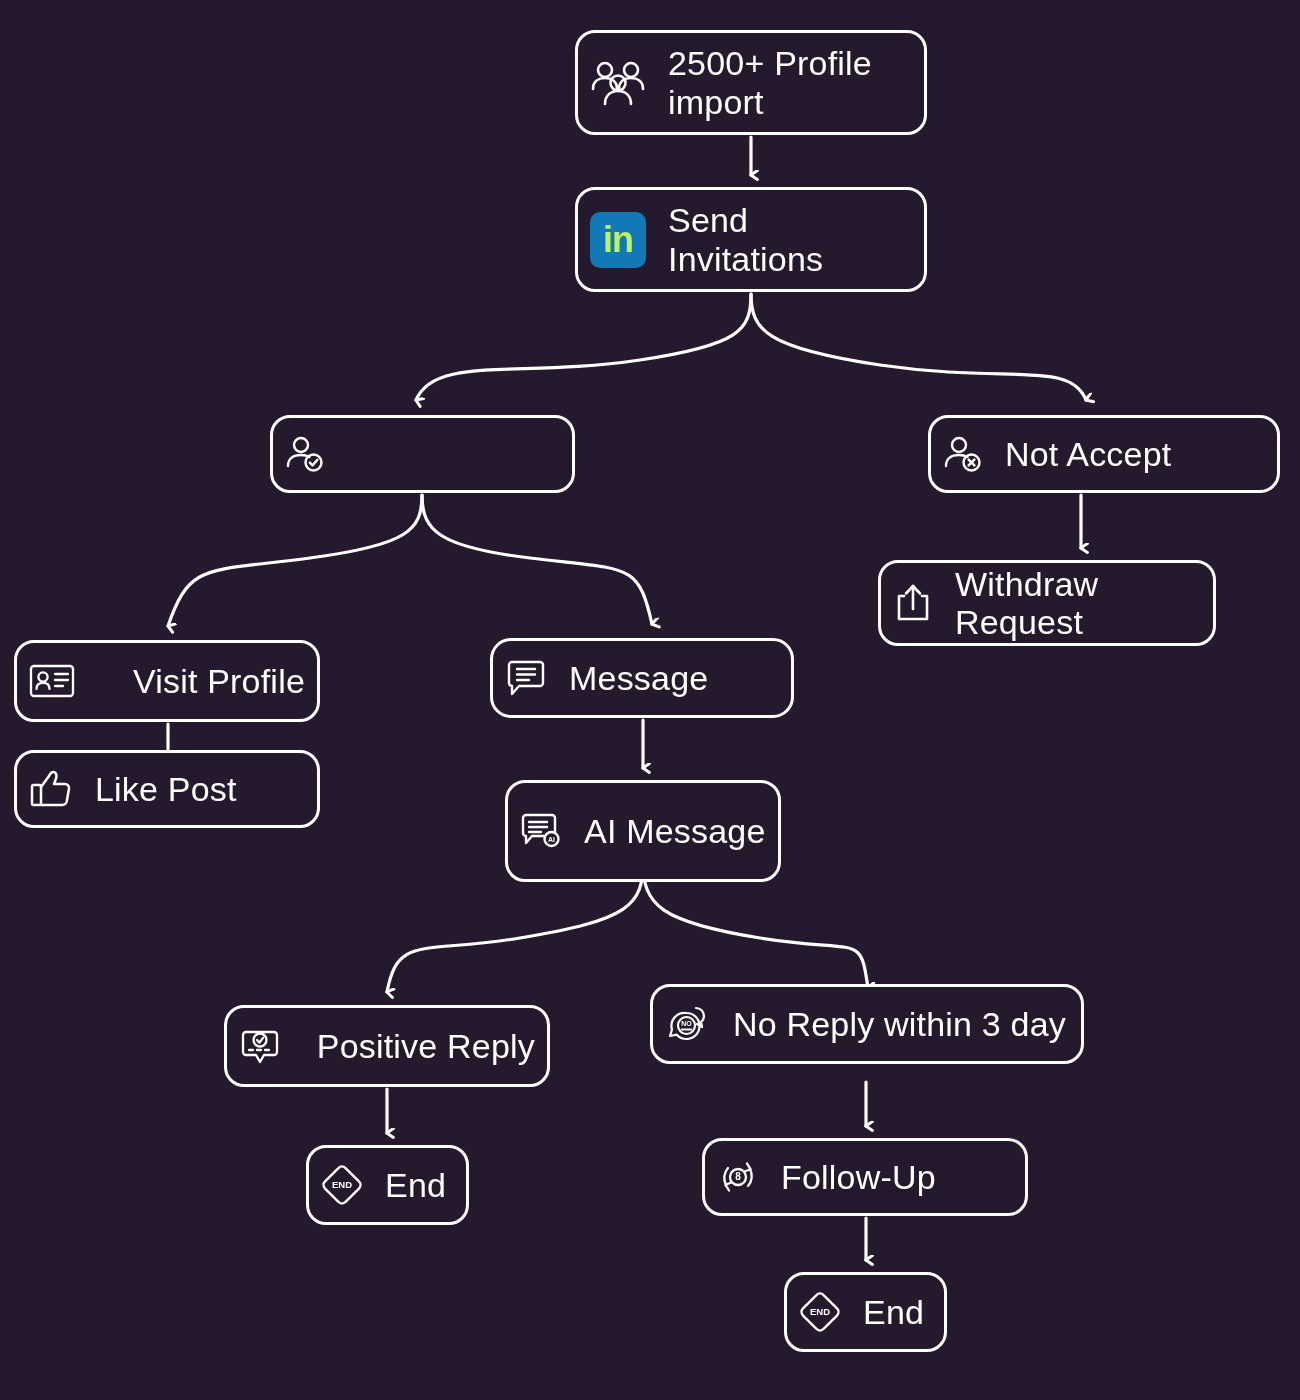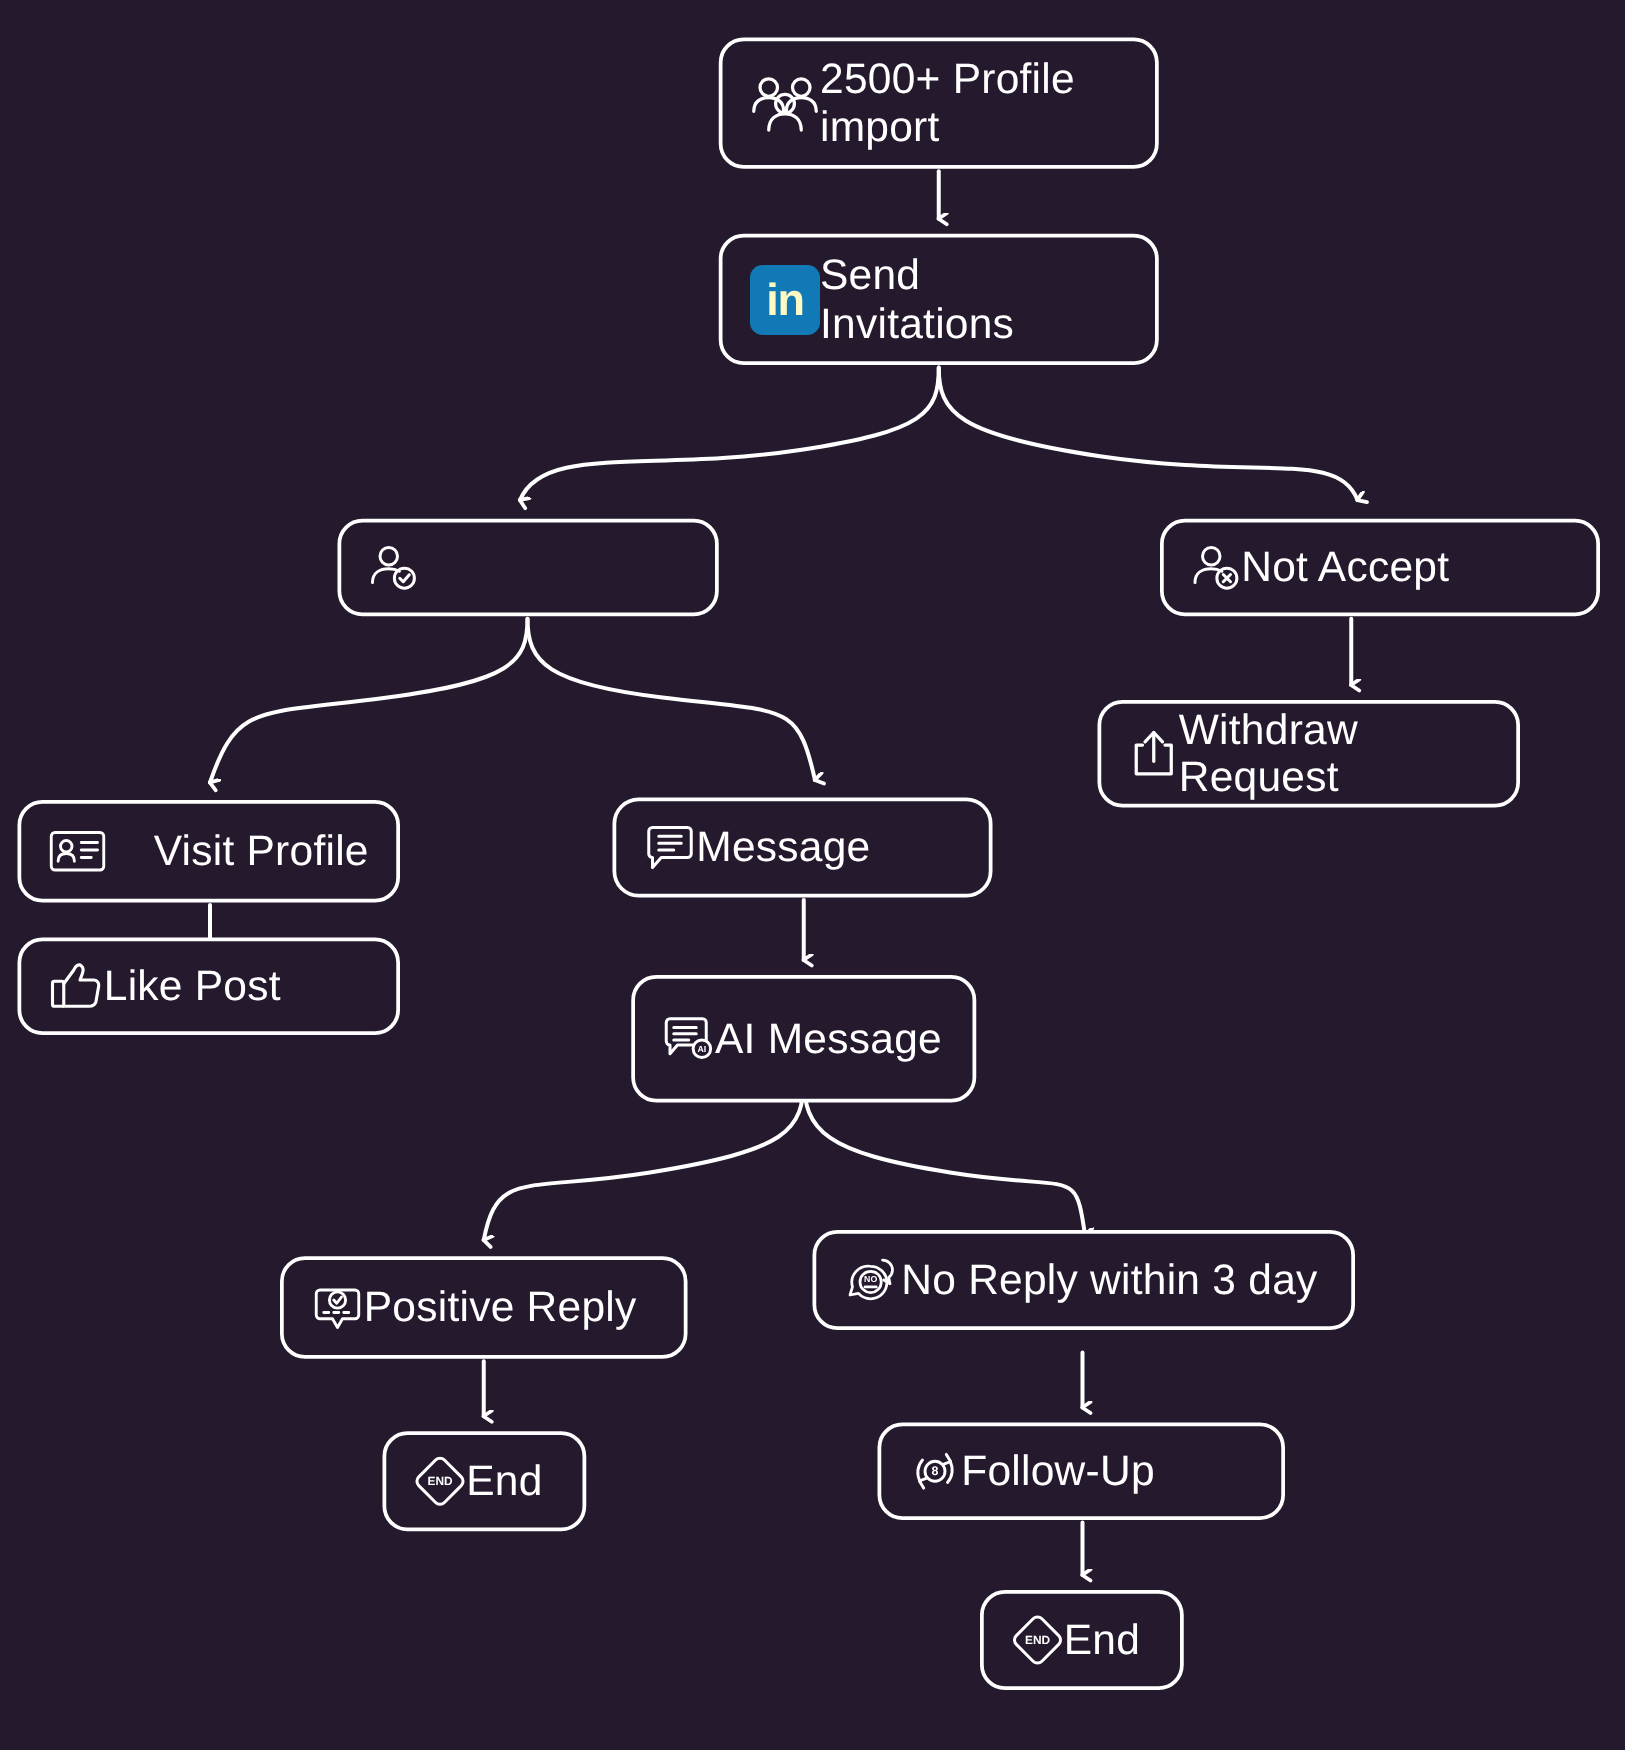--- a/index.html
+++ b/index.html
@@ -20,25 +20,25 @@
     left: 0; top: 0;
     width: 1300px;
     height: 1400px;
     pointer-events: none;
   }
   .node {
     position: absolute;
     box-sizing: border-box;
     display: flex;
     align-items: center;
-    gap: 0;
+    gap: 22px;
     border: 3px solid #ffffff;
     border-radius: 20px;
     background: #251a2d;
-    padding: 10px 22px;
+    padding: 10px 12px;
     color: #ffffff;
   }
   .node .label {
     font-size: 34px;
     font-weight: 500;
     letter-spacing: 0.2px;
     line-height: 1.12;
     color: #ffffff;
     white-space: pre-line;
   }
@@ -50,21 +50,21 @@
   }
   .icon svg { display: block; }
   .li-badge {
     width: 56px; height: 56px;
     border-radius: 10px;
     background: #1179b5;
     display: flex; align-items: center; justify-content: center;
     font-family: "Liberation Sans", sans-serif;
     font-weight: bold;
     font-size: 36px;
-    color: #fef9c3;
+    color: #bef264;
     letter-spacing: -1px;
     line-height: 1;
   }
 </style>
 </head>
 <body>
 
 <div id="canvas">
 
   <svg id="edges" viewBox="0 0 1300 1400">
@@ -199,21 +199,21 @@
       <svg width="42" height="40" viewBox="0 0 42 40" fill="none" stroke="#ffffff" stroke-width="2.4" stroke-linecap="round" stroke-linejoin="round">
         <path d="M3 7 a3 3 0 0 1 3-3 h26 a3 3 0 0 1 3 3 v15 a3 3 0 0 1-3 3 H12 L6 32 V25 a3 3 0 0 1-3-3 z"></path>
         <path d="M9 11 H27 M9 16 H27 M9 21 H21"></path>
         <circle cx="31.5" cy="28" r="7" fill="#251a2d"></circle>
         <text x="31.5" y="30.6" font-family="Liberation Sans, sans-serif" font-size="7" font-weight="bold" fill="#ffffff" stroke="none" text-anchor="middle">AI</text>
       </svg>
     </span>
     <span class="label">AI Message</span>
   </div>
 
-  <div class="node" style="left:224px; top:1005px; width:326px; height:82px;">
+  <div class="node" style="left:224px; top:1005px; width:326px; height:82px;justify-content:space-between;">
     <span class="icon">
       <svg width="42" height="40" viewBox="0 0 42 40" fill="none" stroke="#ffffff" stroke-width="2.3" stroke-linecap="round" stroke-linejoin="round">
         <path d="M4 9 a3 3 0 0 1 3-3 h28 a3 3 0 0 1 3 3 v17 a3 3 0 0 1-3 3 H25 L21 36 L17 29 H7 a3 3 0 0 1-3-3 z"></path>
         <circle cx="21" cy="14" r="6.5"></circle>
         <path d="M18 14 L20.4 16.6 L24.2 11.6"></path>
         <path d="M10 24 H14 M18 24 H22 M26 24 H30"></path>
       </svg>
     </span>
     <span class="label">Positive Reply</span>
   </div>

